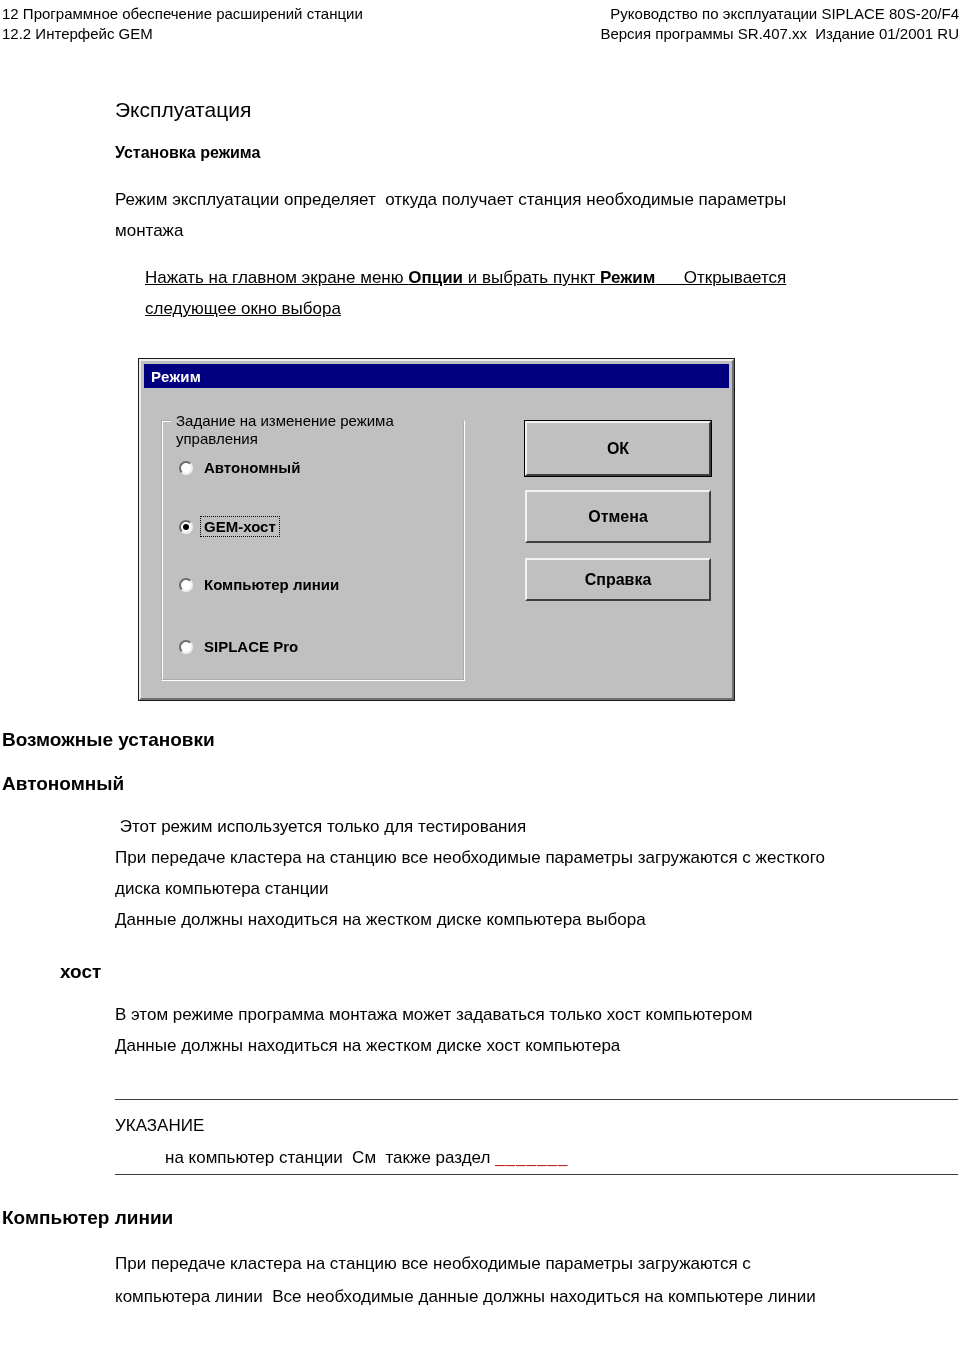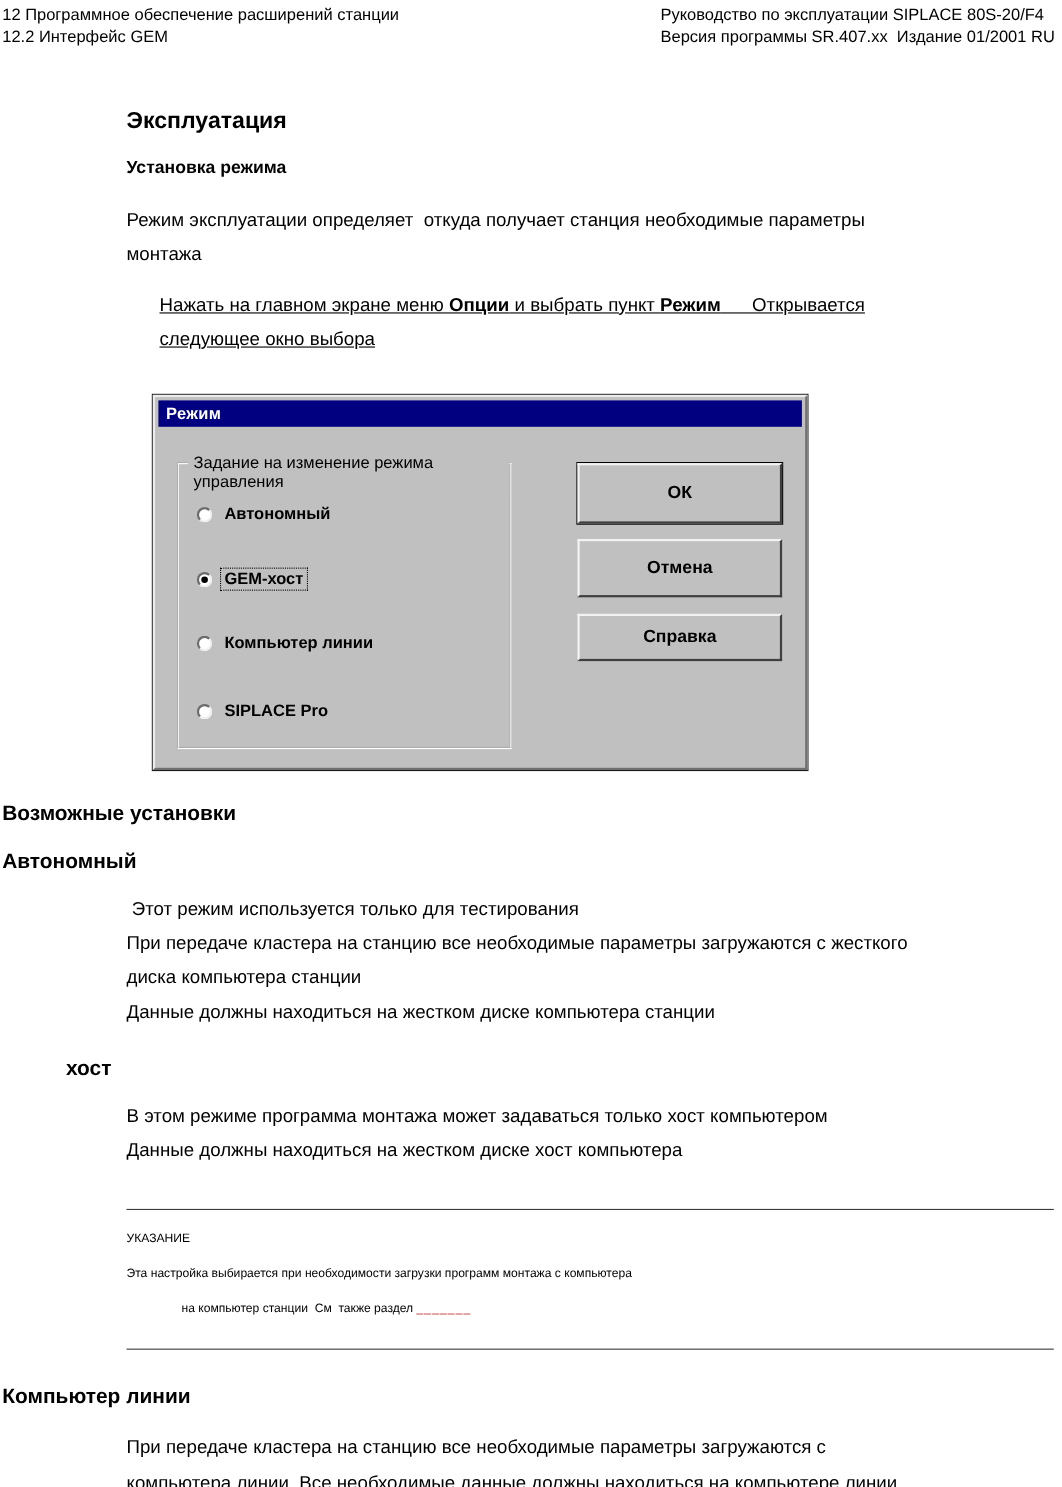--- a/index.html
+++ b/index.html
@@ -8,36 +8,36 @@
     width:965px; height:1352px; overflow:hidden; position:relative;
     font-family:"Liberation Sans", sans-serif; color:#000;
   }
   .line { white-space:pre-wrap; }
 
   
   .pg-header {
     display:flex; justify-content:space-between;
     padding:4px 6px 0 2px; font-size:15px; line-height:20px;
   }
-  .pg-header .right { text-align:left; }
+  .pg-header .right { text-align:right; }
 
   
-  .doc-title { margin:54px 0 0 115px; font-size:21px; font-weight:bold; }
+  .doc-title { margin:54px 0 0 115px; font-size:21px; font-weight:normal; }
   .h2 { margin:22px 0 0 115px; font-size:16px; font-weight:bold; }
   .para { margin:22px 0 0 115px; font-size:17px; line-height:31px; }
   .step { margin:16px 0 12px 145px; font-size:17px; line-height:31px;text-decoration:underline; }
   .step b { font-weight:bold; }
   .left-heading { margin:26px 0 0 2px; font-size:19px; font-weight:bold; }
   .sub-heading  { margin:26px 0 0 60px; font-size:19px; font-weight:bold; }
   .body-lines { margin:16px 0 0 115px; font-size:17px; line-height:31px; }
 
   .note {
     margin:38px 0 0 115px; width:843px;
     border-top:1px solid #3a3a3a; border-bottom:1px solid #3a3a3a;
-    padding:10px 0 20px 0; font-size:11px; line-height:32px;
+    padding:10px 0 0 0; font-size:17px; line-height:32px;
   }
   .note .indent { padding-left:50px; }
   .note .xref { color:#b91c1c; text-decoration:none; letter-spacing:1px; }
 
   
   .dialog-outer {
     margin:34px 0 0 138px; width:597px; height:343px;
     border:1px solid #1c1c1c; background:#c0c0c0;
   }
   .dialog-inner {
@@ -152,33 +152,32 @@
   </div>
 
   <div class="left-heading line" style="margin-top:28px;">Возможные установки</div>
 
   <div class="left-heading line" style="margin-top:22px;">Автономный</div>
 
   <div class="body-lines">
     <div class="line"> Этот режим используется только для тестирования</div>
     <div class="line">При передаче кластера на станцию все необходимые параметры загружаются с жесткого</div>
     <div class="line">диска компьютера станции</div>
-    <div class="line">Данные должны находиться на жестком диске компьютера станции</div>
+    <div class="line">Данные должны находиться на жестком диске компьютера выбора</div>
   </div>
 
   <div class="sub-heading line">хост</div>
 
   <div class="body-lines">
     <div class="line">В этом режиме программа монтажа может задаваться только хост компьютером</div>
     <div class="line">Данные должны находиться на жестком диске хост компьютера</div>
   </div>
 
   <div class="note">
     <div class="line">УКАЗАНИЕ</div>
-    <div class="line">Эта настройка выбирается при необходимости загрузки программ монтажа с компьютера</div>
     <div class="indent"><span class="line">на компьютер станции  См  также раздел </span><a class="xref line" href="#">_______</a></div>
   </div>
 
   <div class="left-heading line" style="margin-top:32px;">Компьютер линии</div>
 
   <div class="body-lines" style="line-height:33px; margin-top:18px;">
     <div class="line">При передаче кластера на станцию все необходимые параметры загружаются с</div>
     <div class="line">компьютера линии  Все необходимые данные должны находиться на компьютере линии</div>
   </div>
 

